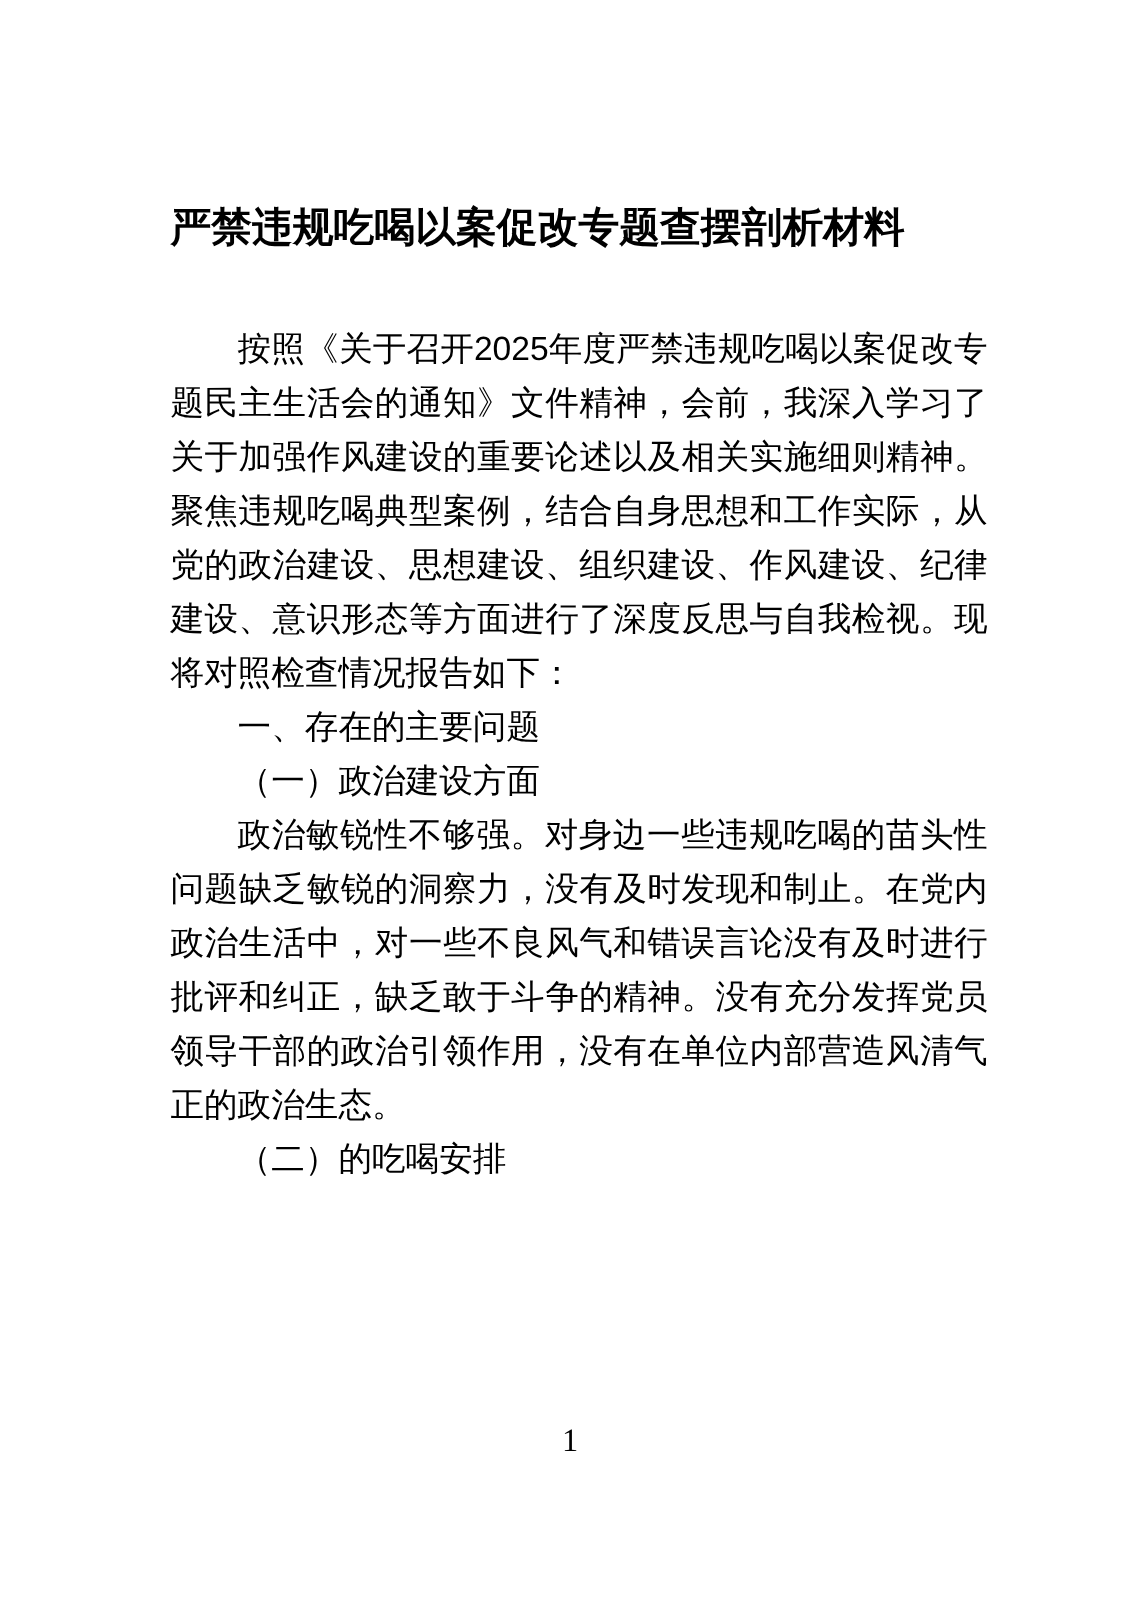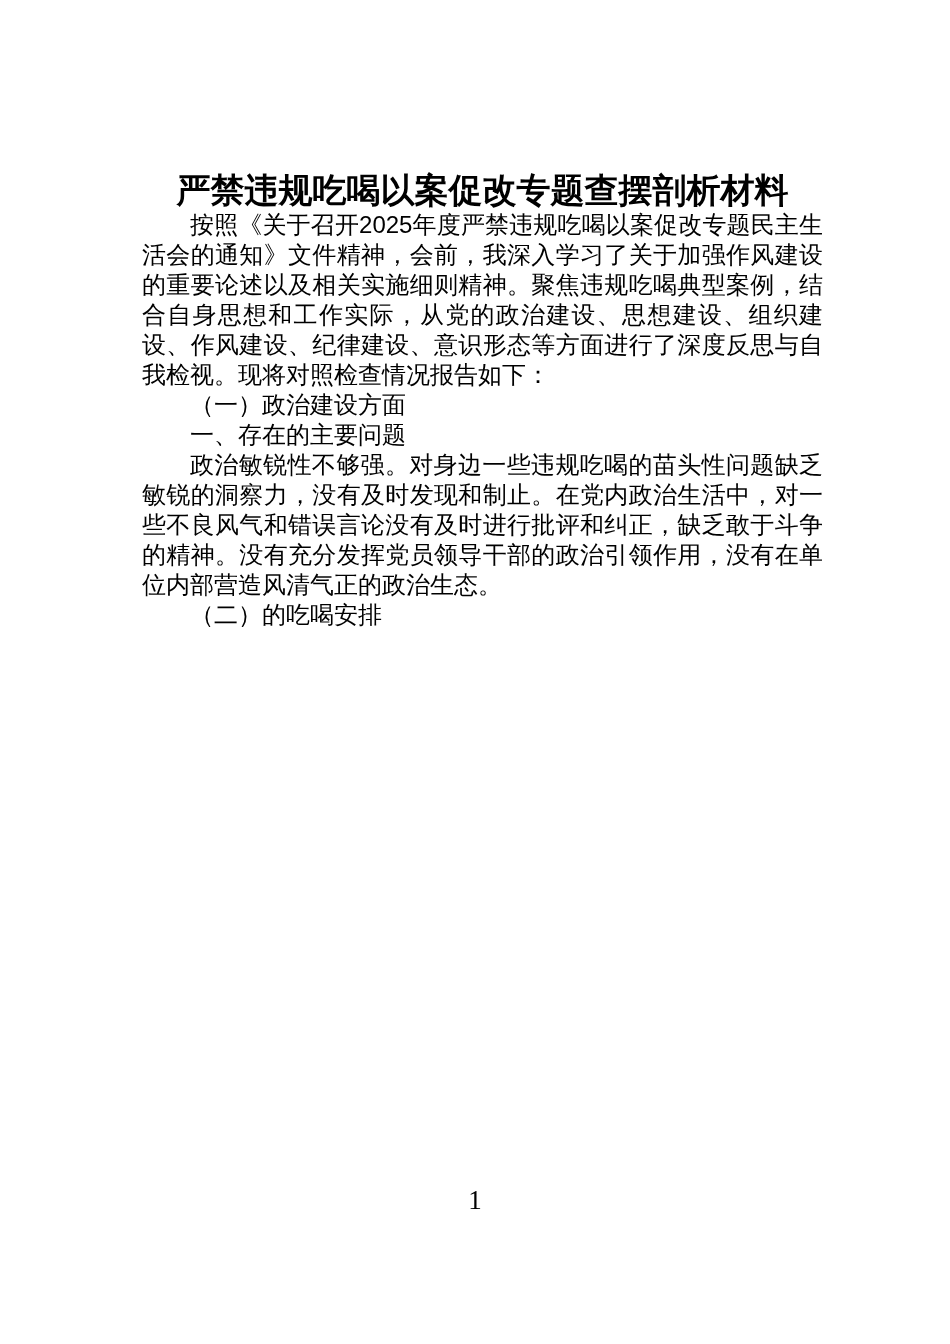--- a/index.html
+++ b/index.html
@@ -20,27 +20,28 @@
     margin-left: 142px;
     width: 681px;
   }
   .doc-title {
     margin: 0;
     font-family: "Liberation Sans", "DejaVu Sans", sans-serif;
     font-weight: 700;
     font-size: 34px;
     line-height: 40px;
     color: #000000;
-    text-align: center;
+    text-align: left;
     letter-spacing: 0px;
   }
   .doc-content {
+    margin-top: 58px;
     font-family: "Liberation Sans", "DejaVu Sans", sans-serif;
-    font-size: 24px;
-    line-height: 30px;
+    font-size: 28px;
+    line-height: 45px;
     color: #000000;
     text-align: justify;
     text-justify: inter-ideograph;
   }
   .doc-content p {
     margin: 0;
     padding: 0;
     text-indent: 2em;
     word-break: break-all;
   }
@@ -60,22 +61,22 @@
 <body>
 
 <div class="page">
 
   <div class="doc-column">
 
     <h1 class="doc-title">严禁违规吃喝以案促改专题查摆剖析材料</h1>
 
     <div class="doc-content">
       <p>按照《关于召开2025年度严禁违规吃喝以案促改专题民主生活会的通知》文件精神，会前，我深入学习了关于加强作风建设的重要论述以及相关实施细则精神。聚焦违规吃喝典型案例，结合自身思想和工作实际，从党的政治建设、思想建设、组织建设、作风建设、纪律建设、意识形态等方面进行了深度反思与自我检视。现将对照检查情况报告如下：</p>
+      <p>一、存在的主要问题</p>
       <p>（一）政治建设方面</p>
-      <p>一、存在的主要问题</p>
       <p>政治敏锐性不够强。对身边一些违规吃喝的苗头性问题缺乏敏锐的洞察力，没有及时发现和制止。在党内政治生活中，对一些不良风气和错误言论没有及时进行批评和纠正，缺乏敢于斗争的精神。没有充分发挥党员领导干部的政治引领作用，没有在单位内部营造风清气正的政治生态。</p>
       <p>（二）的吃喝安排</p>
     </div>
 
   </div>
 
   <div class="page-number">1</div>
 
 </div>
 

